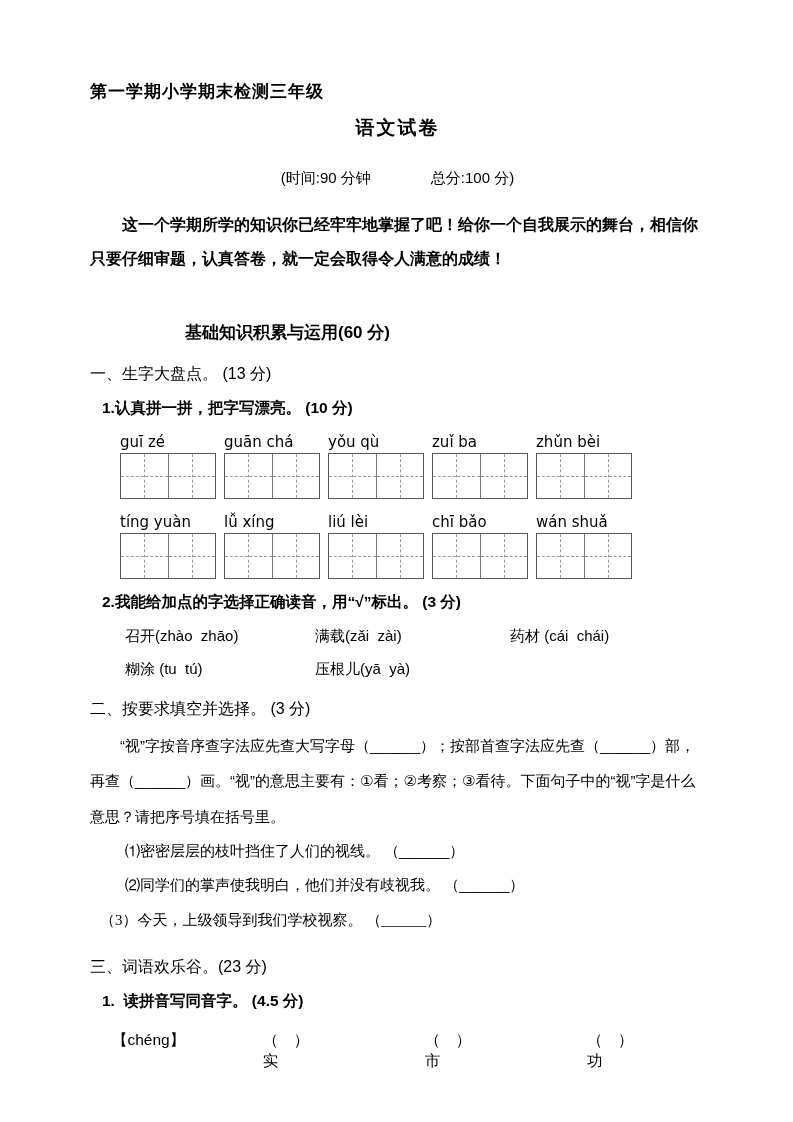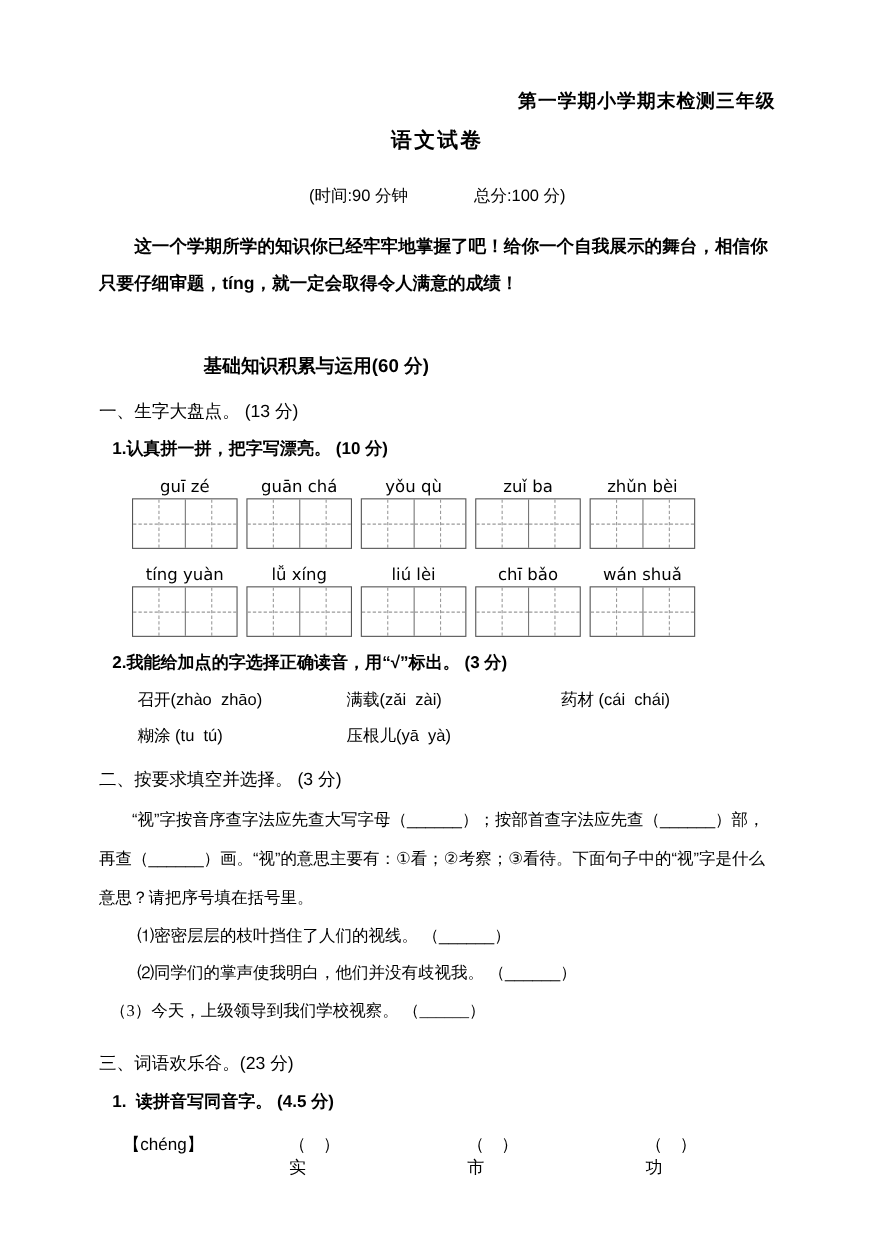--- a/index.html
+++ b/index.html
@@ -3,29 +3,29 @@
 <meta charset="utf-8">
 <style>
   html,body { margin:0; padding:0; background:#ffffff; }
   .page {
     width:793px; height:1122px; margin:0 auto; background:#ffffff;
     box-sizing:border-box; padding:80px 88px 30px 90px;
     font-family:"Liberation Sans","DejaVu Sans",sans-serif;
     color:#000; overflow:hidden;
   }
   .pre { white-space:pre-wrap; }
-  .title { text-align:right; font-size:17px; font-weight:700; letter-spacing:1px; }
+  .title { text-align:left; font-size:17px; font-weight:700; letter-spacing:1px; }
   .subtitle { text-align:center; font-size:19px; font-weight:700; margin-top:12px; letter-spacing:2px; }
   .time-score { text-align:center; font-size:15px; margin-top:28px; }
   .intro { font-size:16px; font-weight:600; line-height:2.1; text-indent:2em; margin:20px 0 0 0; }
   .base-heading { font-size:17px; font-weight:700; margin-top:46px; padding-left:95px; }
   .q-heading { font-size:16px; font-weight:400; margin-top:20px; }
   .sub-heading { font-size:15.5px; font-weight:700; margin-top:13px; padding-left:12px; }
   .pinyin-row { display:flex; margin-top:14px; padding-left:30px; }
-  .pinyin-slot { width:96px; margin-right:8px; text-align:center; font-size:15px; font-family:"DejaVu Sans",sans-serif; }
+  .pinyin-slot { width:96px; margin-right:8px; font-size:15px; font-family:"DejaVu Sans",sans-serif; }
   .grid-row { display:flex; margin-top:2px; padding-left:30px; }
   .tzg { width:96px; height:46px; margin-right:8px; display:flex; border:1px solid #555; box-sizing:border-box; background:#fff; }
   .tzg-cell { flex:1; position:relative; }
   .tzg-cell + .tzg-cell { border-left:1px solid #777; }
   .tzg-cell::before { content:""; position:absolute; left:50%; top:0; bottom:0; border-left:1px dashed #9a9a9a; }
   .tzg-cell::after { content:""; position:absolute; top:50%; left:0; right:0; border-top:1px dashed #9a9a9a; }
   .pron-row { display:flex; padding-left:35px; font-size:15px; margin-top:14px; }
   .pron-item-0 { width:190px; }
   .pron-item-1 { width:195px; }
   .q2-para { font-size:15px; line-height:2.35; text-indent:2em; margin:8px 0 0 0; }
@@ -37,21 +37,21 @@
 </style>
 </head>
 <body>
 
 <div class="page">
 
   <div class="title">第一学期小学期末检测三年级</div>
   <div class="subtitle">语文试卷</div>
   <div class="time-score pre">(时间:90 分钟　　　　总分:100 分)</div>
 
-  <p class="intro">这一个学期所学的知识你已经牢牢地掌握了吧！给你一个自我展示的舞台，相信你只要仔细审题，tíng，就一定会取得令人满意的成绩！</p>
+  <p class="intro">这一个学期所学的知识你已经牢牢地掌握了吧！给你一个自我展示的舞台，相信你只要仔细审题，认真答卷，就一定会取得令人满意的成绩！</p>
 
   <div class="base-heading">基础知识积累与运用(60 分)</div>
 
   <div class="q-heading">一、生字大盘点。 (13 分)</div>
   <div class="sub-heading pre">1.认真拼一拼，把字写漂亮。 (10 分)</div>
 
   <div class="pinyin-row">
     <span class="pinyin-slot">guī zé</span>
     <span class="pinyin-slot">guān chá</span>
     <span class="pinyin-slot">yǒu qù</span>

